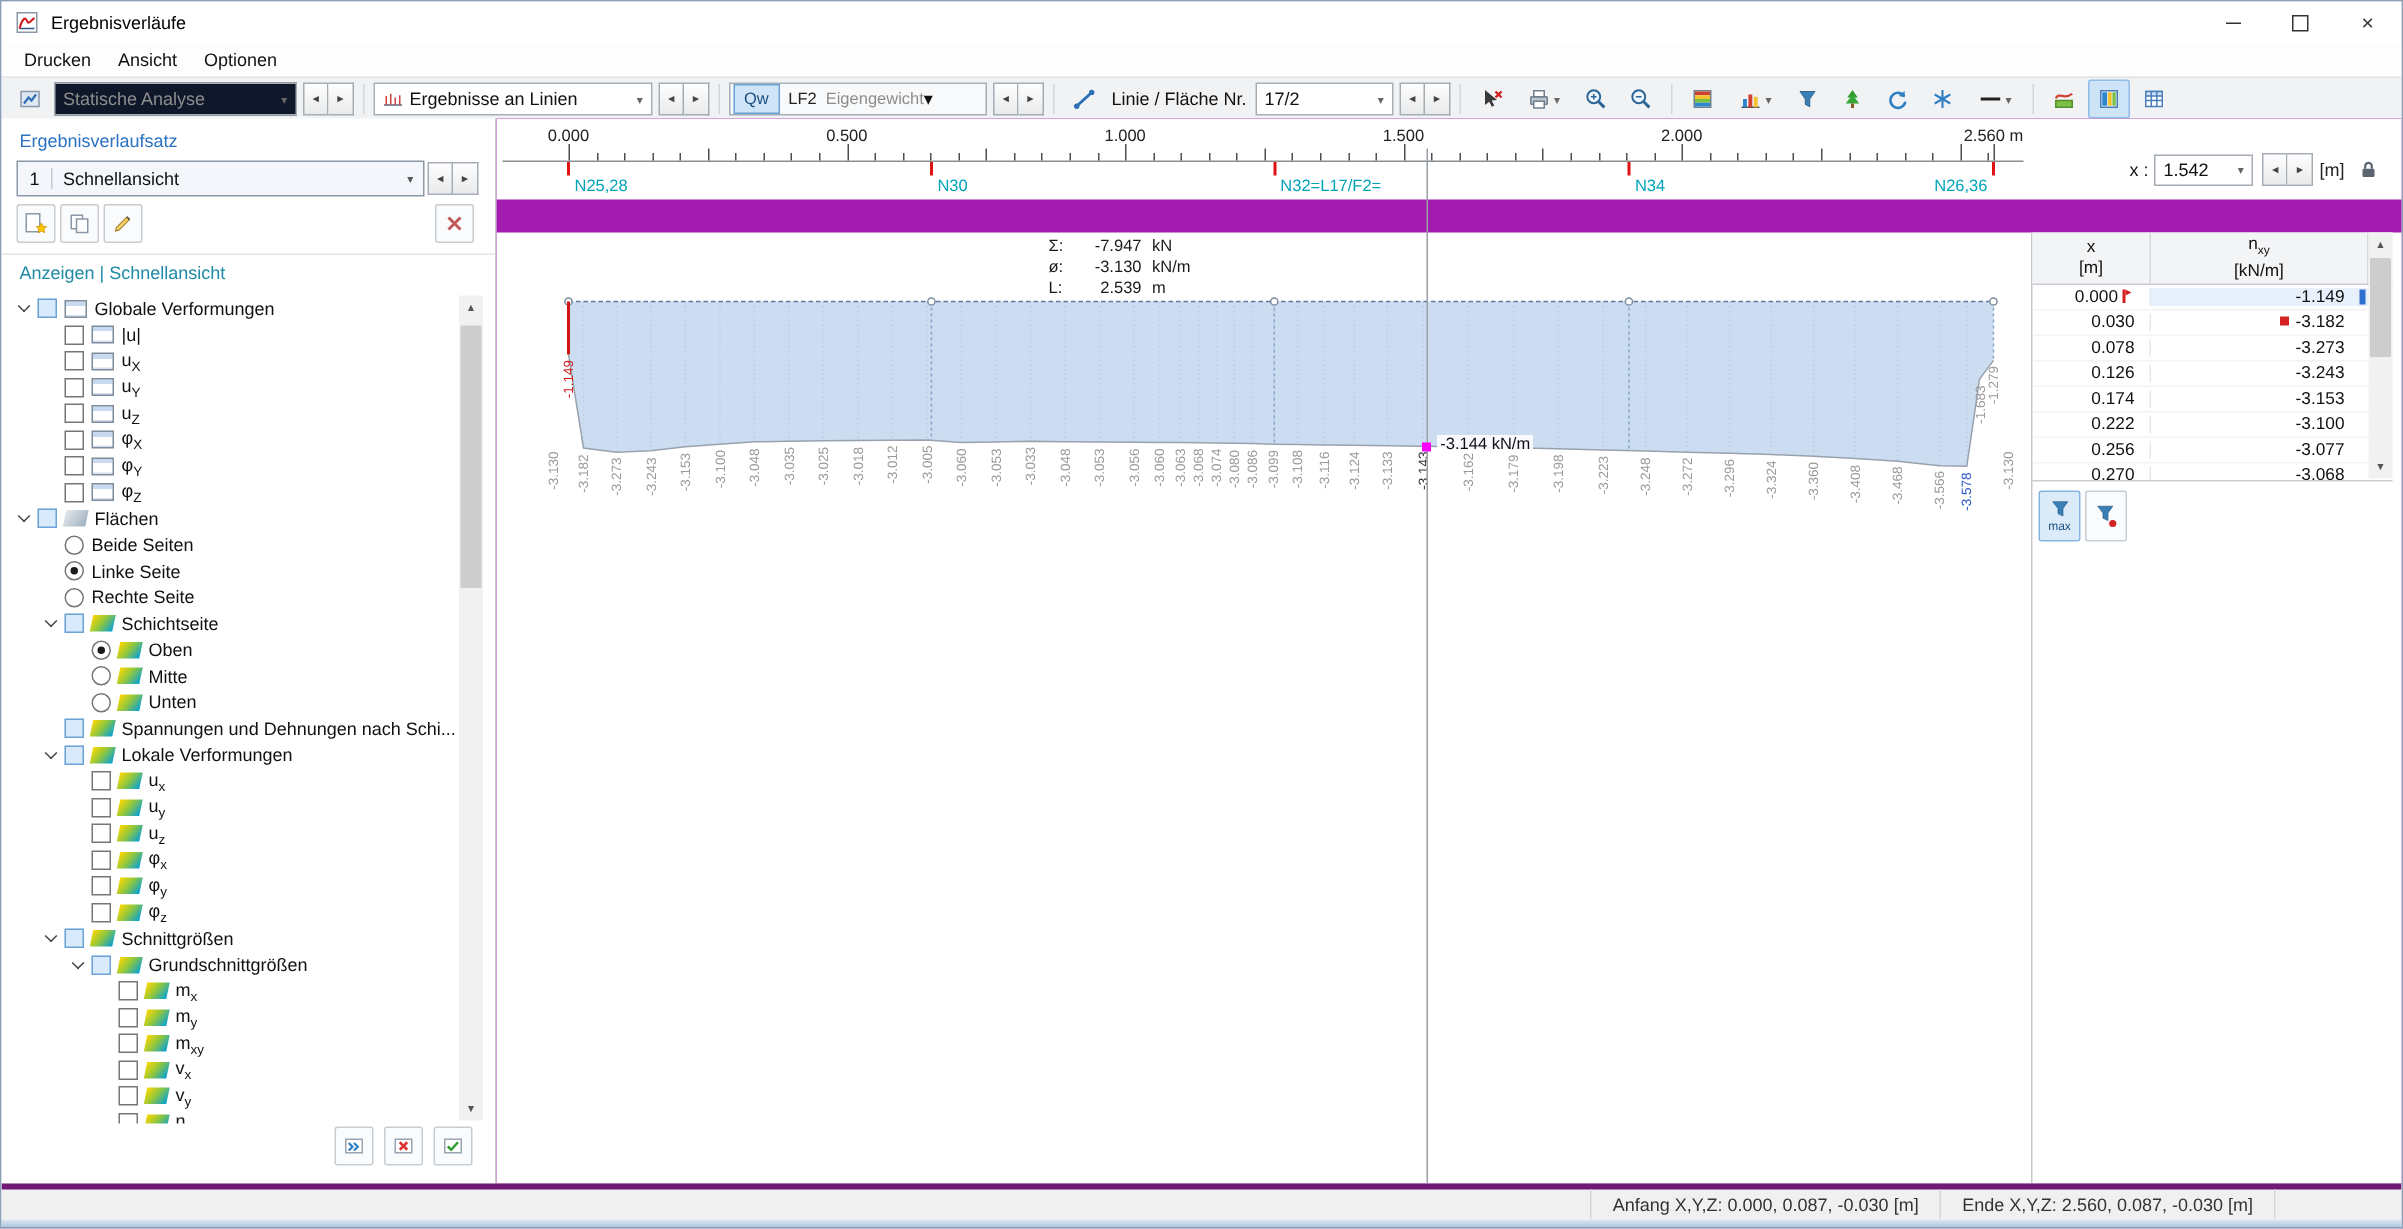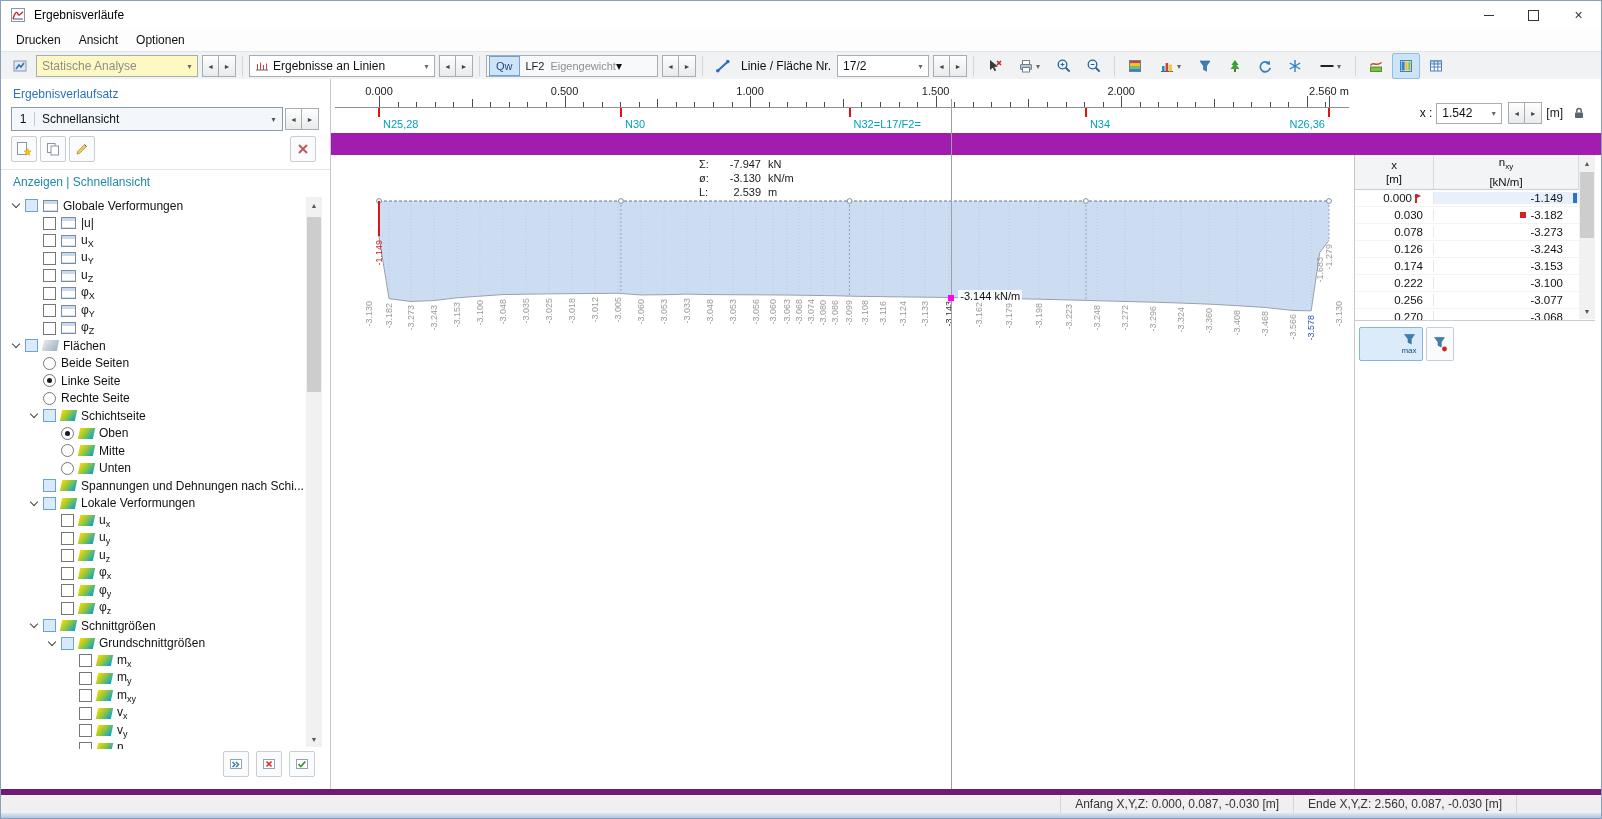--- a/index.html
+++ b/index.html
@@ -20,21 +20,21 @@
   .menubar{position:absolute;left:0;top:28px;right:0;height:22px;background:#fdfdfd;display:flex;align-items:center;padding-left:6px;}
   .menu-item{padding:0 9px;height:100%;display:flex;align-items:center;}
 
   
   .toolbar{position:absolute;left:0;top:50px;right:0;height:28px;background:#f1f2f4;border-top:1px solid #e3e4e6;border-bottom:1px solid #d9dadc;display:flex;align-items:center;padding-left:5px;gap:2px;}
   .tb-sep{width:1px;height:20px;background:#d4d5d7;margin:0 4px;flex:none;}
   .icon-btn{width:26px;height:24px;display:inline-flex;align-items:center;justify-content:center;border:1px solid transparent;border-radius:2px;flex:none;}
   .icon-btn.wide{width:36px;}
   .icon-btn.pressed{background:#cde4f7;border-color:#8fbde8;}
   .combo{display:flex;align-items:center;height:22px;background:#fff;border:1px solid #a5adb5;padding-left:5px;flex:none;box-sizing:border-box;}
-  .combo.disabled{background:#fef9c3;color:#8d8d8d;}
+  .combo.disabled{background:#0f172a;color:#8d8d8d;}
   .combo .arrow{margin-left:auto;width:15px;text-align:center;color:#666;font-size:8px;flex:none;}
   .cicon{margin-right:4px;display:inline-flex;}
   .spinpair{display:flex;flex:none;margin-left:2px;}
   .spin{width:17px;height:22px;border:1px solid #a5adb5;background:linear-gradient(#fefefe,#e9eaeb);display:flex;align-items:center;justify-content:center;font-size:7px;color:#444;box-sizing:border-box;}
   .spin+.spin{border-left:none;}
   .lc-field{display:flex;align-items:center;height:22px;width:172px;border:1px solid #a5adb5;background:#f8f9fa;box-sizing:border-box;flex:none;}
   .lc-chip{background:#cfe4f7;border:1px solid #6ba3d6;color:#1c4f7d;height:18px;display:flex;align-items:center;padding:0 6px;margin-left:2px;font-size:11px;}
   .lc-code{margin-left:6px;color:#222;font-size:11px;}
   .lc-name{margin-left:6px;color:#8d8d8d;font-size:11px;white-space:nowrap;overflow:hidden;}
   .tb-label{margin:0 4px 0 2px;white-space:nowrap;}
@@ -122,25 +122,25 @@
   .rt-v{width:145px;text-align:right;padding-right:16px;box-sizing:border-box;position:relative;}
   .rt-row.sel .rt-v{background:#e8f1fb;}
   .selbar{position:absolute;right:2px;top:1px;bottom:1px;width:4px;background:#2f6fd0;}
   .redmark{display:inline-block;width:6px;height:6px;background:#d42222;margin-right:4px;vertical-align:1px;}
   .rowflag{display:inline-block;width:8px;height:9px;margin-left:3px;position:relative;vertical-align:-1px;}
   .rowflag::before{content:"";position:absolute;left:0;top:0;width:2px;height:9px;background:#d42222;}
   .rowflag::after{content:"";position:absolute;left:2px;top:0;border:2.5px solid transparent;border-left:4px solid #d42222;}
   .rt-scroll{left:224px;top:0;height:164px;}
   .rt-filters{position:absolute;left:4px;top:172px;display:flex;gap:3px;}
   .fbtn{width:26px;height:32px;display:inline-flex;flex-direction:column;align-items:center;justify-content:center;border:1px solid #c8cdd2;background:#fafbfc;border-radius:2px;position:relative;}
-  .fbtn.pressed{background:#dcebfa;border-color:#85b4e0;padding-left:36px;}
+  .fbtn.pressed{background:#dcebfa;border-color:#85b4e0;}
   .fbl{font-size:8px;line-height:9px;color:#1c4f7d;}
 
   
-  .statusbar{position:absolute;left:0;top:788px;right:0;height:24px;background:#f0f0f0;border-top:6px solid #701a75;display:flex;align-items:center;justify-content:flex-end;color:#333;box-sizing:border-box;}
+  .statusbar{position:absolute;left:0;top:788px;right:0;height:24px;background:#f0f0f0;border-top:4px solid #701a75;display:flex;align-items:center;justify-content:flex-end;color:#333;box-sizing:border-box;}
   .sb-cell{padding:0 14px;border-left:1px solid #d6d6d6;height:100%;display:flex;align-items:center;white-space:nowrap;}
   .sb-spacer{width:84px;height:100%;border-left:1px solid #d6d6d6;}
   .bottomstrip{position:absolute;left:0;top:812px;right:0;height:7px;background:linear-gradient(#dfe7f2,#9fb8d8);}
 </style>
 </head>
 <body>
 
 <div class="window">
 
   <div class="titlebar">

